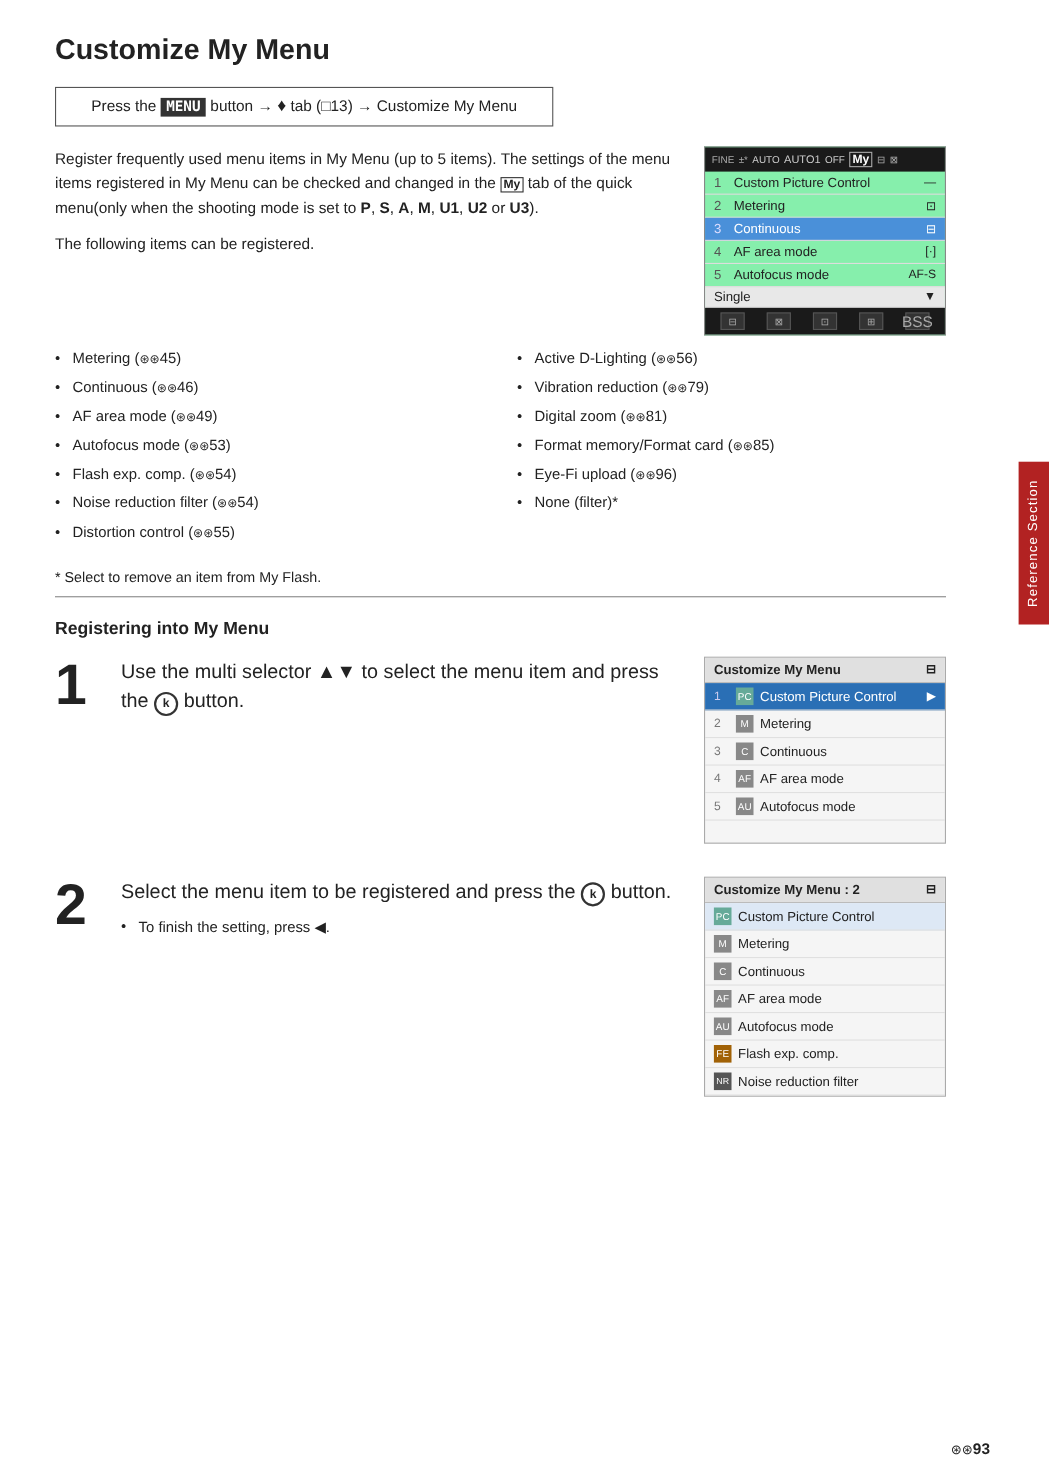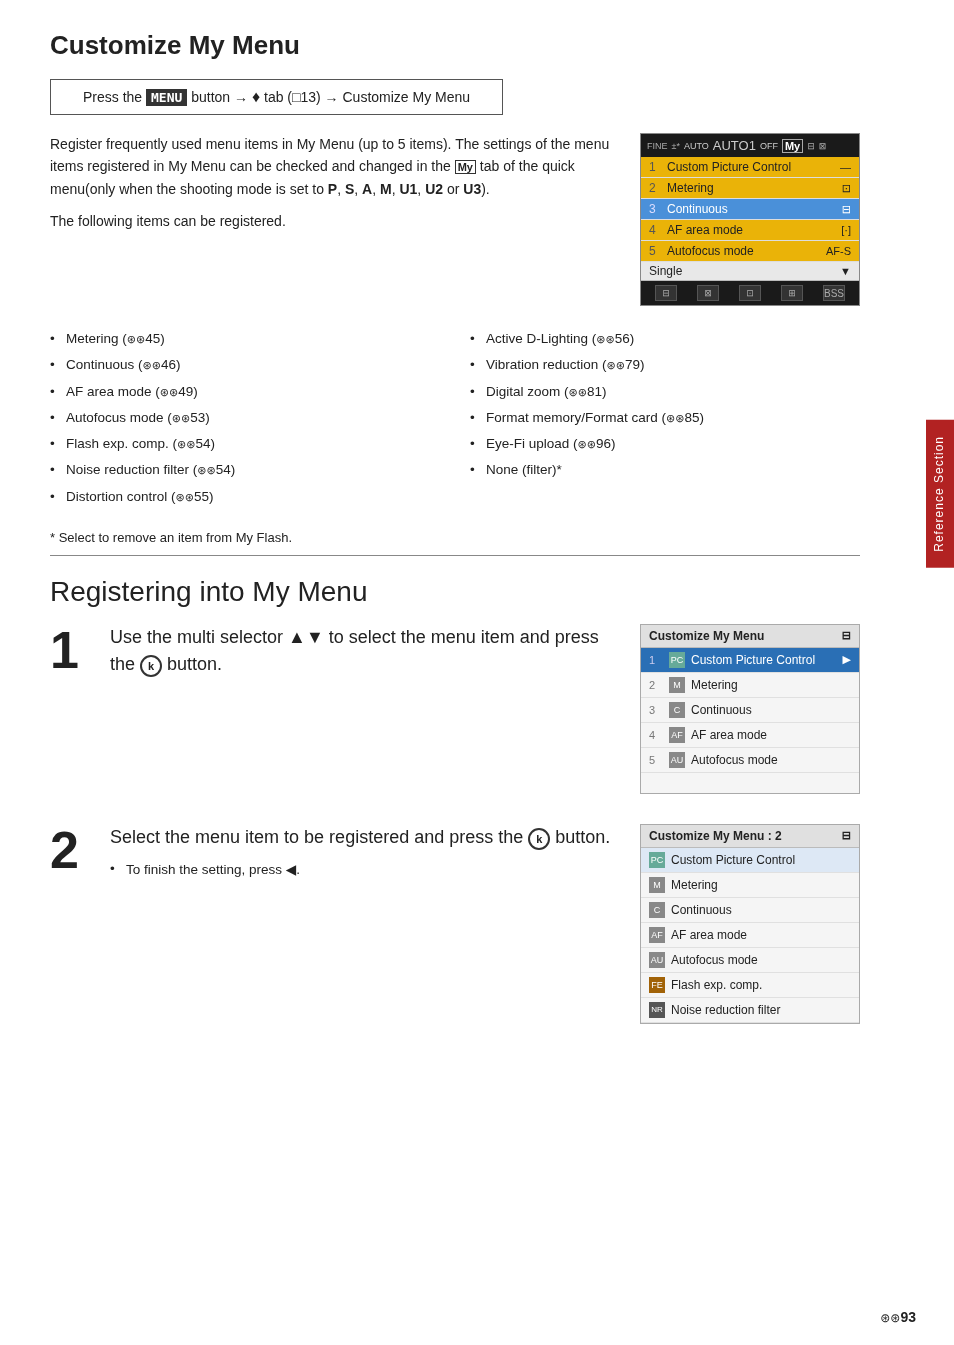--- a/index.html
+++ b/index.html
@@ -32,33 +32,33 @@
       background: #333;
       color: #fff;
       padding: 1px 5px;
       font-weight: bold;
       font-size: 13px;
       font-family: monospace;
     }
     .intro-section {
       display: flex;
       gap: 20px;
-      margin-bottom: 20px;
+      margin-bottom: 8px;
       justify-content: center;
     }
     .intro-text {
       flex: 1;
       font-size: 14px;
       line-height: 1.6;
     }
     .camera-screen {
       width: 220px;
       flex-shrink: 0;
       border: 1px solid #888;
-      background: #eab308;
+      background: #86efac;
     }
     .camera-screen-top {
       background: #1a1a1a;
       color: #fff;
       font-size: 11px;
       padding: 4px 6px;
       display: flex;
       gap: 4px;
       align-items: center;
     }
@@ -125,22 +125,22 @@
     .footnote {
       font-size: 13px;
       margin-bottom: 6px;
     }
     .section-divider {
       border: none;
       border-top: 1px solid #888;
       margin: 10px 0 20px 0;
     }
     h2 {
-      font-size: 28px;
-      font-weight: normal;
+      font-size: 16px;
+      font-weight: bold;
       margin-bottom: 16px;
     }
     .step-section {
       display: flex;
       gap: 20px;
       margin-bottom: 30px;
       align-items: flex-start;
     }
     .step-number {
       font-size: 52px;
@@ -200,21 +200,21 @@
     .step-screen-item.selected .snum {
       color: #cce;
     }
     .step-screen-item .arrow-r {
       margin-left: auto;
       font-size: 11px;
     }
     .page-footer {
       position: absolute;
       bottom: 20px;
-      right: 38px;
+      right: 54px;
       font-size: 14px;
     }
     .side-tab {
       position: absolute;
       right: 0;
       top: 420px;
       width: 28px;
       background: #b22222;
       color: #fff;
       writing-mode: vertical-rl;
@@ -253,21 +253,21 @@
   <div class="intro-section">
     <div class="intro-text">
       <p style="margin-bottom:10px; line-height:1.6;">Register frequently used menu items in My Menu (up to 5 items). The settings of the menu items registered in My Menu can be checked and changed in the <span style="font-weight:bold;border:1px solid #333;padding:0 2px;font-size:11px;">My</span> tab of the quick menu(only when the shooting mode is set to <strong>P</strong>, <strong>S</strong>, <strong>A</strong>, <strong>M</strong>, <strong>U1</strong>, <strong>U2</strong> or <strong>U3</strong>).</p>
       <p style="line-height:1.6;">The following items can be registered.</p>
     </div>
     <div class="camera-screen">
       <div class="camera-screen-top">
         <span style="font-size:9px;color:#aaa;">FINE</span>
         <span style="font-size:9px;color:#aaa;">±*</span>
         <span style="font-size:9px;color:#ccc;">AUTO</span>
-        <span style="font-size:13px;color:#ccc;">AUTO1</span>
+        <span style="font-size:10px;color:#ccc;">AUTO1</span>
         <span style="font-size:9px;color:#ccc;">OFF</span>
         <span style="font-size:11px;color:#fff;font-weight:bold;border:1px solid #aaa;padding:0 2px;">My</span>
         <span style="font-size:9px;color:#aaa;">⊟</span>
         <span style="font-size:9px;color:#aaa;">⊠</span>
       </div>
       <div class="camera-menu-item">
         <span class="item-num">1</span>
         <span>Custom Picture Control</span>
         <span class="item-val">—</span>
       </div>
@@ -293,21 +293,21 @@
       </div>
       <div style="background:#e8e8e8;text-align:center;padding:3px;font-size:12px;border-bottom:1px solid #bbb;display:flex;justify-content:space-between;align-items:center;padding:2px 8px;">
         <span>Single</span>
         <span style="font-size:11px;">▼</span>
       </div>
       <div class="camera-screen-bottom">
         <span class="cam-btn">⊟</span>
         <span class="cam-btn">⊠</span>
         <span class="cam-btn">⊡</span>
         <span class="cam-btn">⊞</span>
-        <span class="cam-btn" style="font-size:10px;">BSS</span>
+        <span class="cam-btn" style="font-size:14px;">BSS</span>
       </div>
     </div>
   </div>
 
   <div class="bullet-columns">
     <div class="bullet-col">
       <ul>
         <li>Metering (<span style="font-size:11px;">⊛⊛</span>45)</li>
         <li>Continuous (<span style="font-size:11px;">⊛⊛</span>46)</li>
         <li>AF area mode (<span style="font-size:11px;">⊛⊛</span>49)</li>

